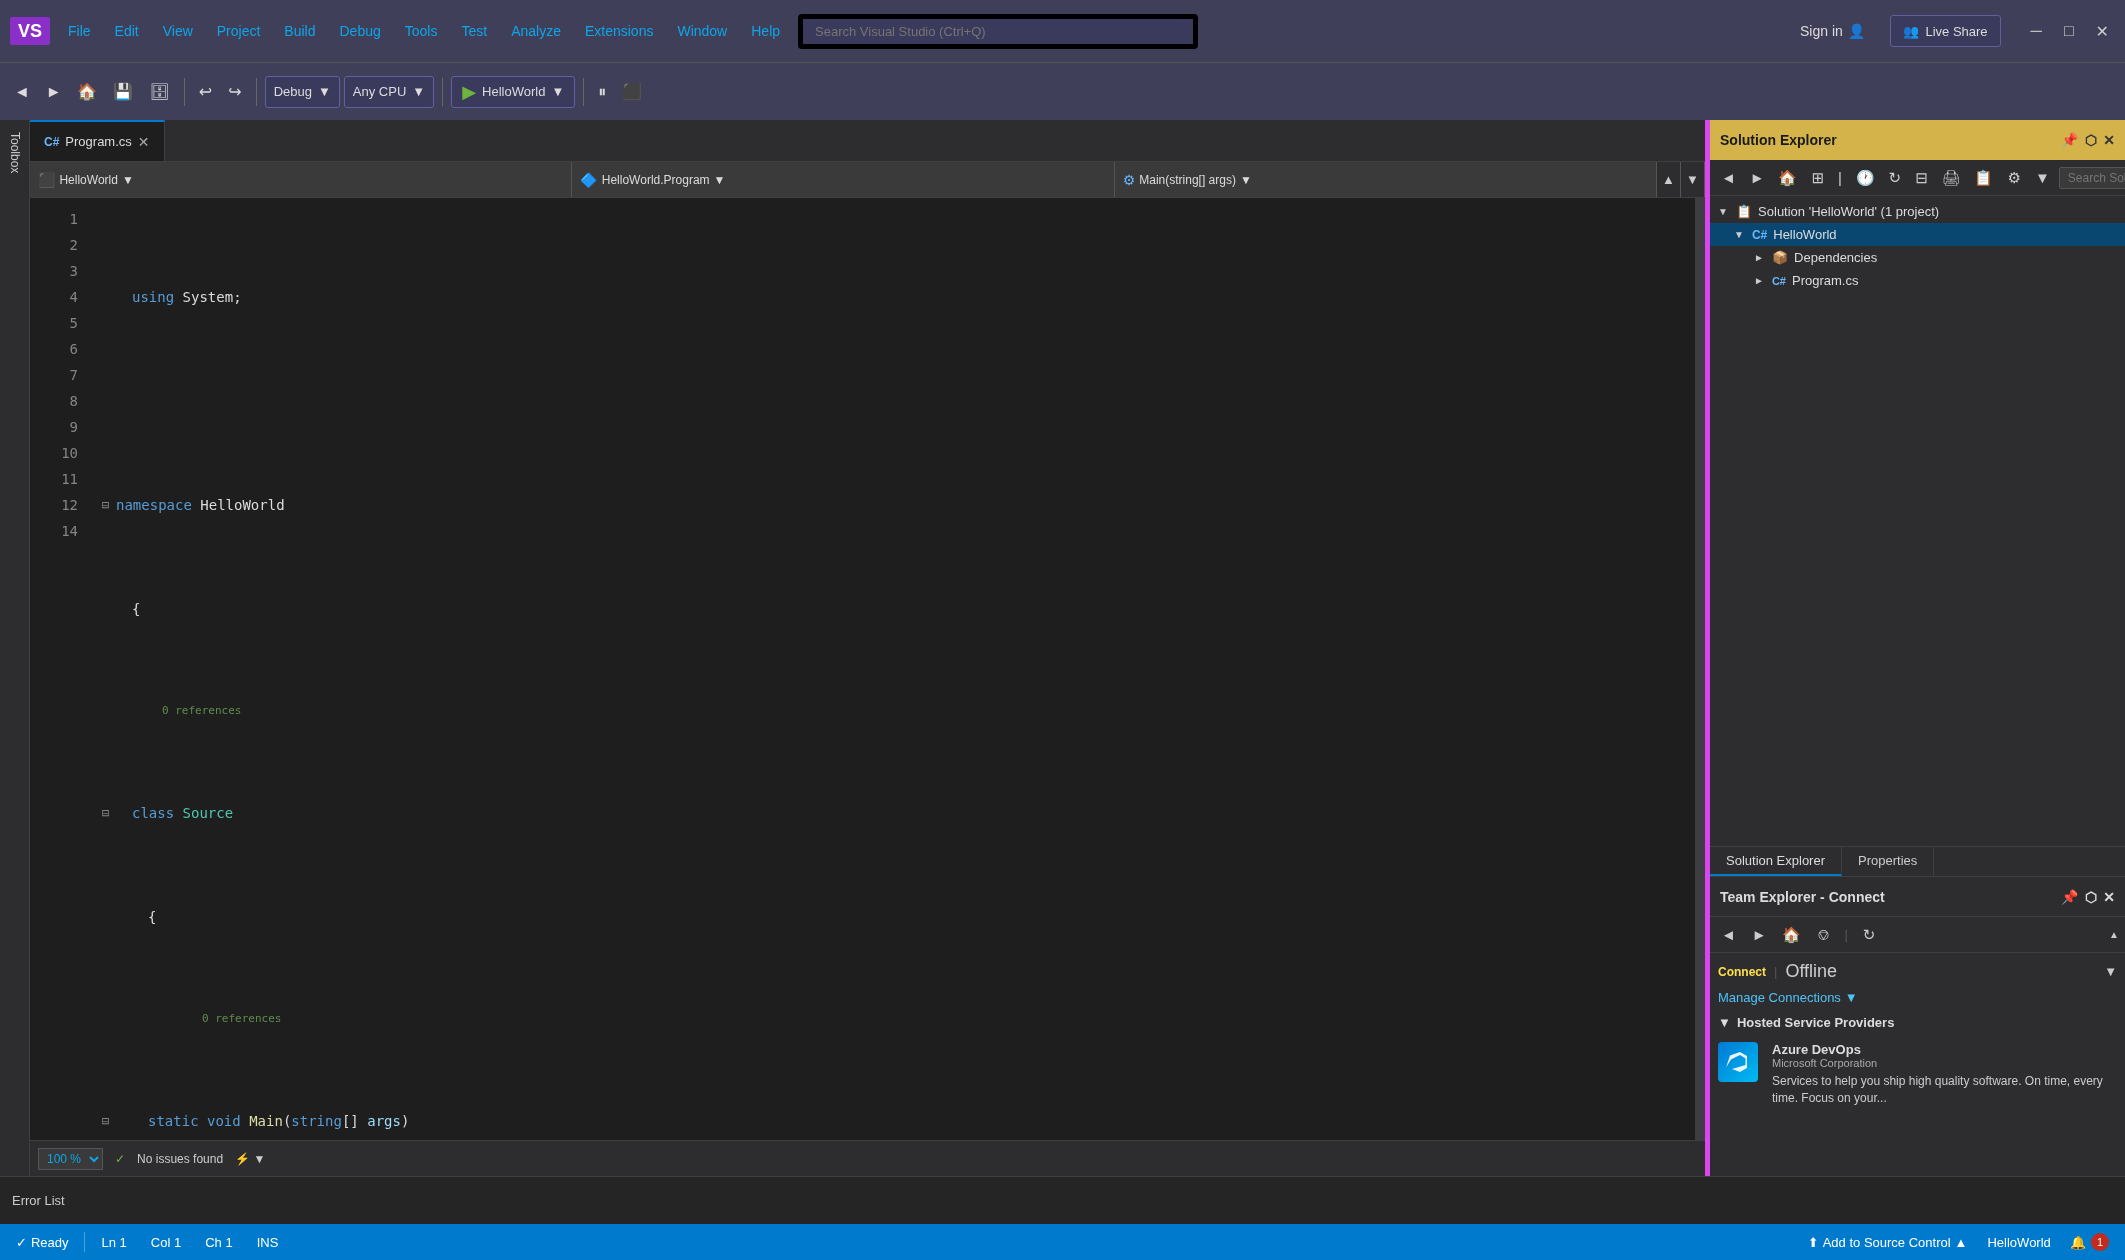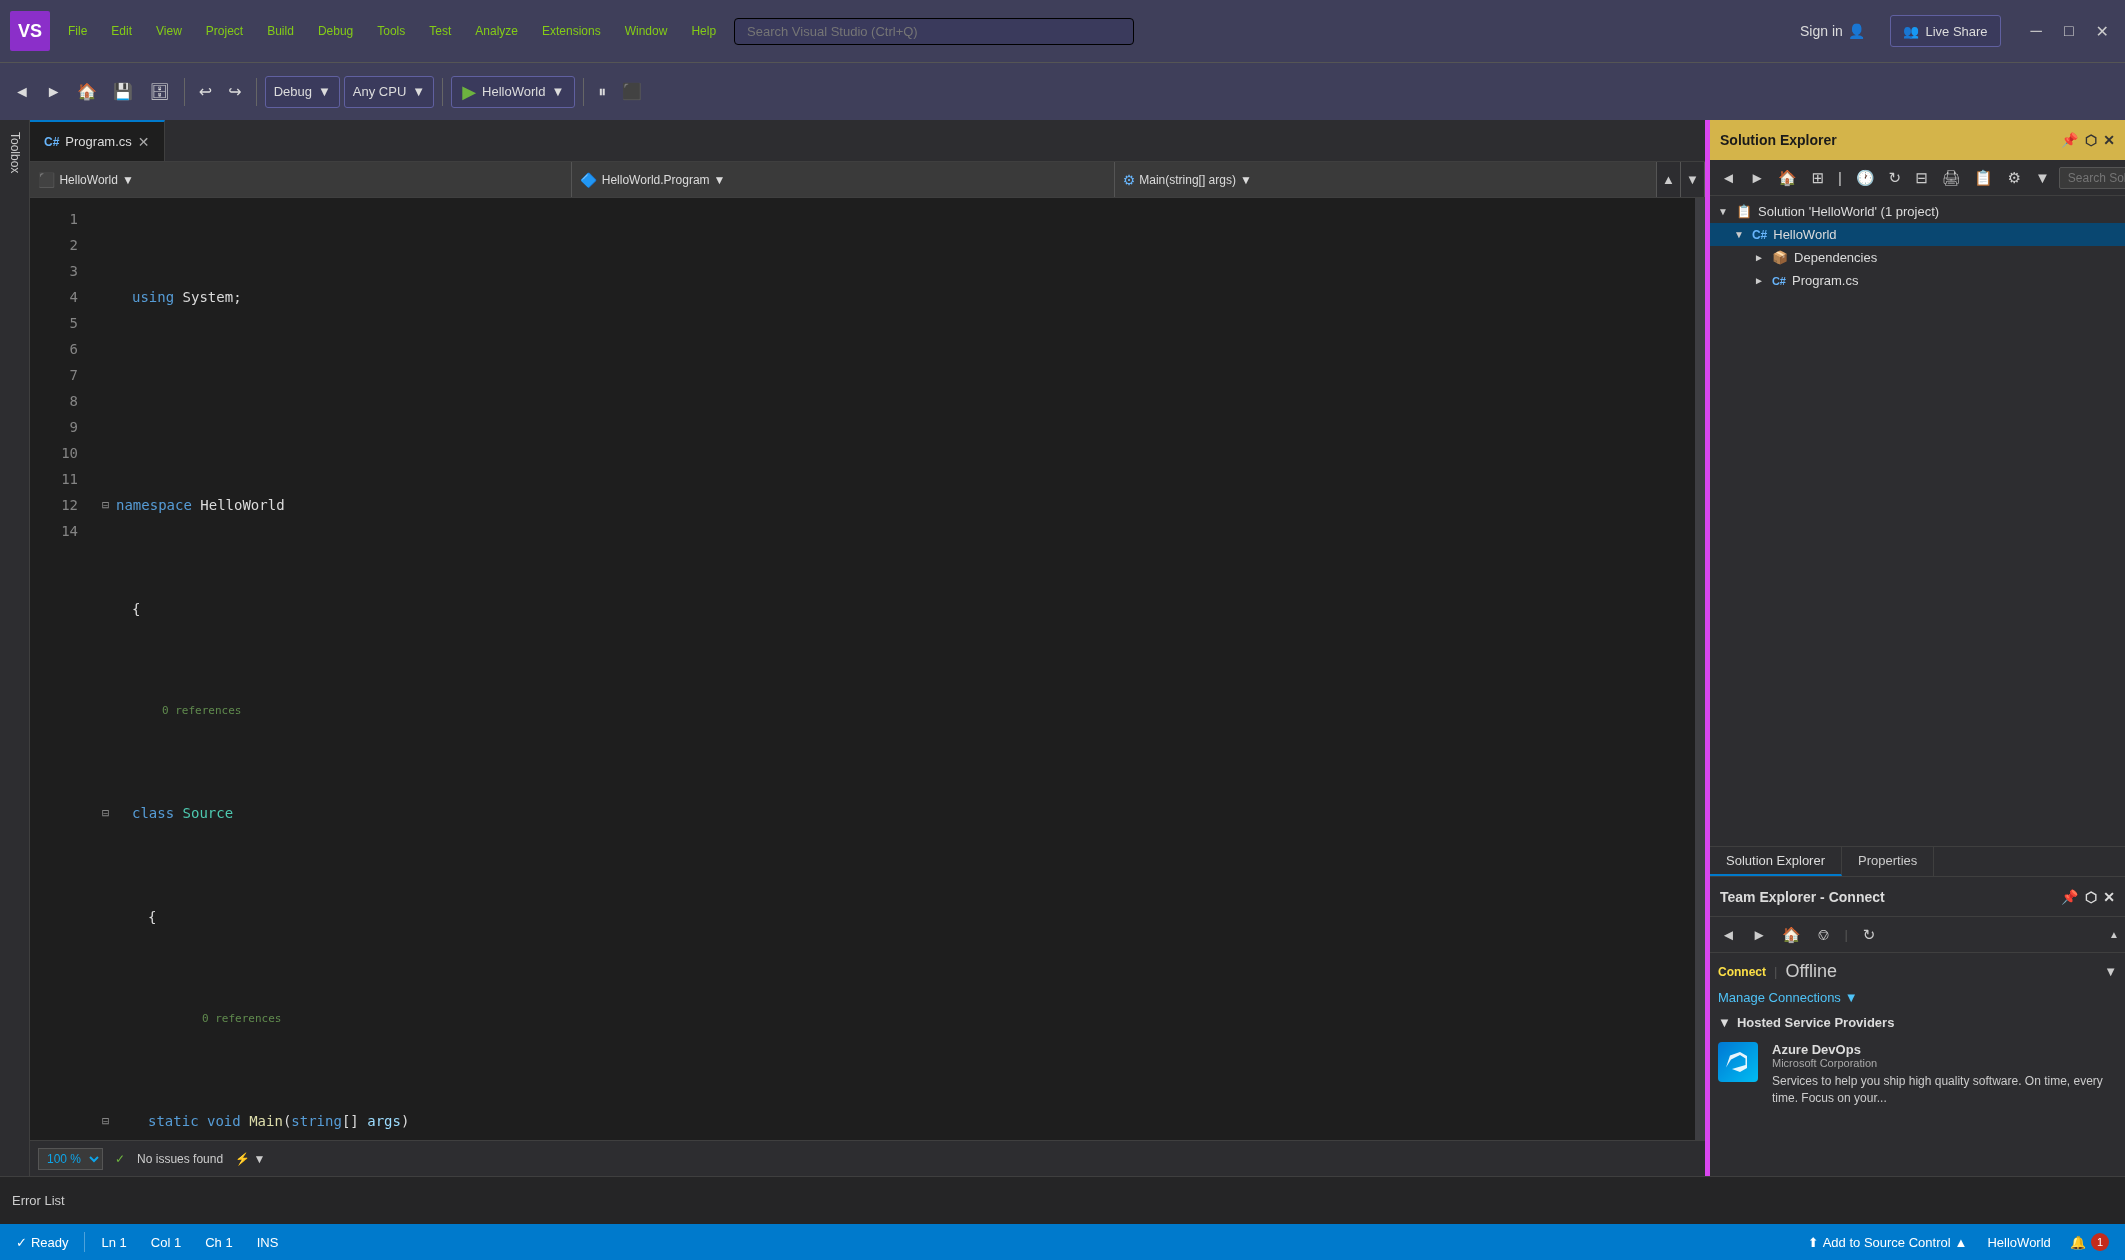--- a/index.html
+++ b/index.html
@@ -1,23 +1,23 @@
 <!DOCTYPE html>
 <html><head>
   <meta charset="utf-8">
   <style>
     * { box-sizing: border-box; margin: 0; padding: 0; }
     body { font-family: 'Segoe UI', Arial, sans-serif; font-size: 13px; background: #2d2d30; color: #dcdcdc; overflow: hidden; width: 2125px; height: 1260px; }
 
     
     #title-bar { display: flex; align-items: center; background: #3f3f5a; height: 62px; padding: 0 10px; gap: 8px; }
-    #title-bar .vs-logo { width: 40px; height: 40px; background: #8b2fc9; border-radius: 2px; display: flex; align-items: center; justify-content: center; color: white; font-weight: bold; font-size: 18px; flex-shrink: 0; }
+    #title-bar .vs-logo { width: 40px; height: 28px; background: #8b2fc9; border-radius: 2px; display: flex; align-items: center; justify-content: center; color: white; font-weight: bold; font-size: 18px; flex-shrink: 0; }
     #title-bar .menu-bar { display: flex; gap: 4px; flex-shrink: 0; }
-    #title-bar .menu-item { color: #84cc16; padding: 4px 10px; border-radius: 3px; cursor: pointer; font-size: 12px; }
-    #title-bar .search-box { flex: 1; max-width: 400px; background: #3a3a5c; border: 1px solid #000000; border-radius: 4px; padding: 5px 12px; color: #ccc; font-size: 13px; }
+    #title-bar .menu-item { color: #0ea5e9; padding: 4px 10px; border-radius: 3px; cursor: pointer; font-size: 14px; }
+    #title-bar .search-box { flex: 1; max-width: 400px; background: #3a3a5c; border: 5px solid #000000; border-radius: 4px; padding: 5px 12px; color: #ccc; font-size: 13px; }
     #title-bar .sign-in { color: #dcdcdc; margin-left: auto; font-size: 14px; display: flex; align-items: center; gap: 6px; }
     #title-bar .window-controls { display: flex; gap: 10px; margin-left: 16px; font-size: 16px; color: #ccc; }
     #title-bar .win-btn { cursor: pointer; padding: 2px 6px; }
 
     
     #toolbar { display: flex; align-items: center; background: #3f3f5a; height: 58px; padding: 0 8px; gap: 4px; border-top: 1px solid #555; }
     .tb-btn { display: flex; align-items: center; justify-content: center; padding: 4px 6px; color: #dcdcdc; cursor: pointer; border-radius: 3px; font-size: 16px; }
     .tb-sep { width: 1px; height: 28px; background: #666; margin: 0 4px; }
     .tb-dropdown { display: flex; align-items: center; background: #3a3a5c; border: 1px solid #6060a0; border-radius: 3px; padding: 4px 8px; color: #dcdcdc; cursor: pointer; font-size: 13px; gap: 6px; height: 32px; }
     .tb-run { display: flex; align-items: center; background: #3a3a5c; border: 1px solid #6060a0; border-radius: 3px; padding: 4px 10px; color: #dcdcdc; cursor: pointer; font-size: 13px; gap: 6px; height: 32px; }

